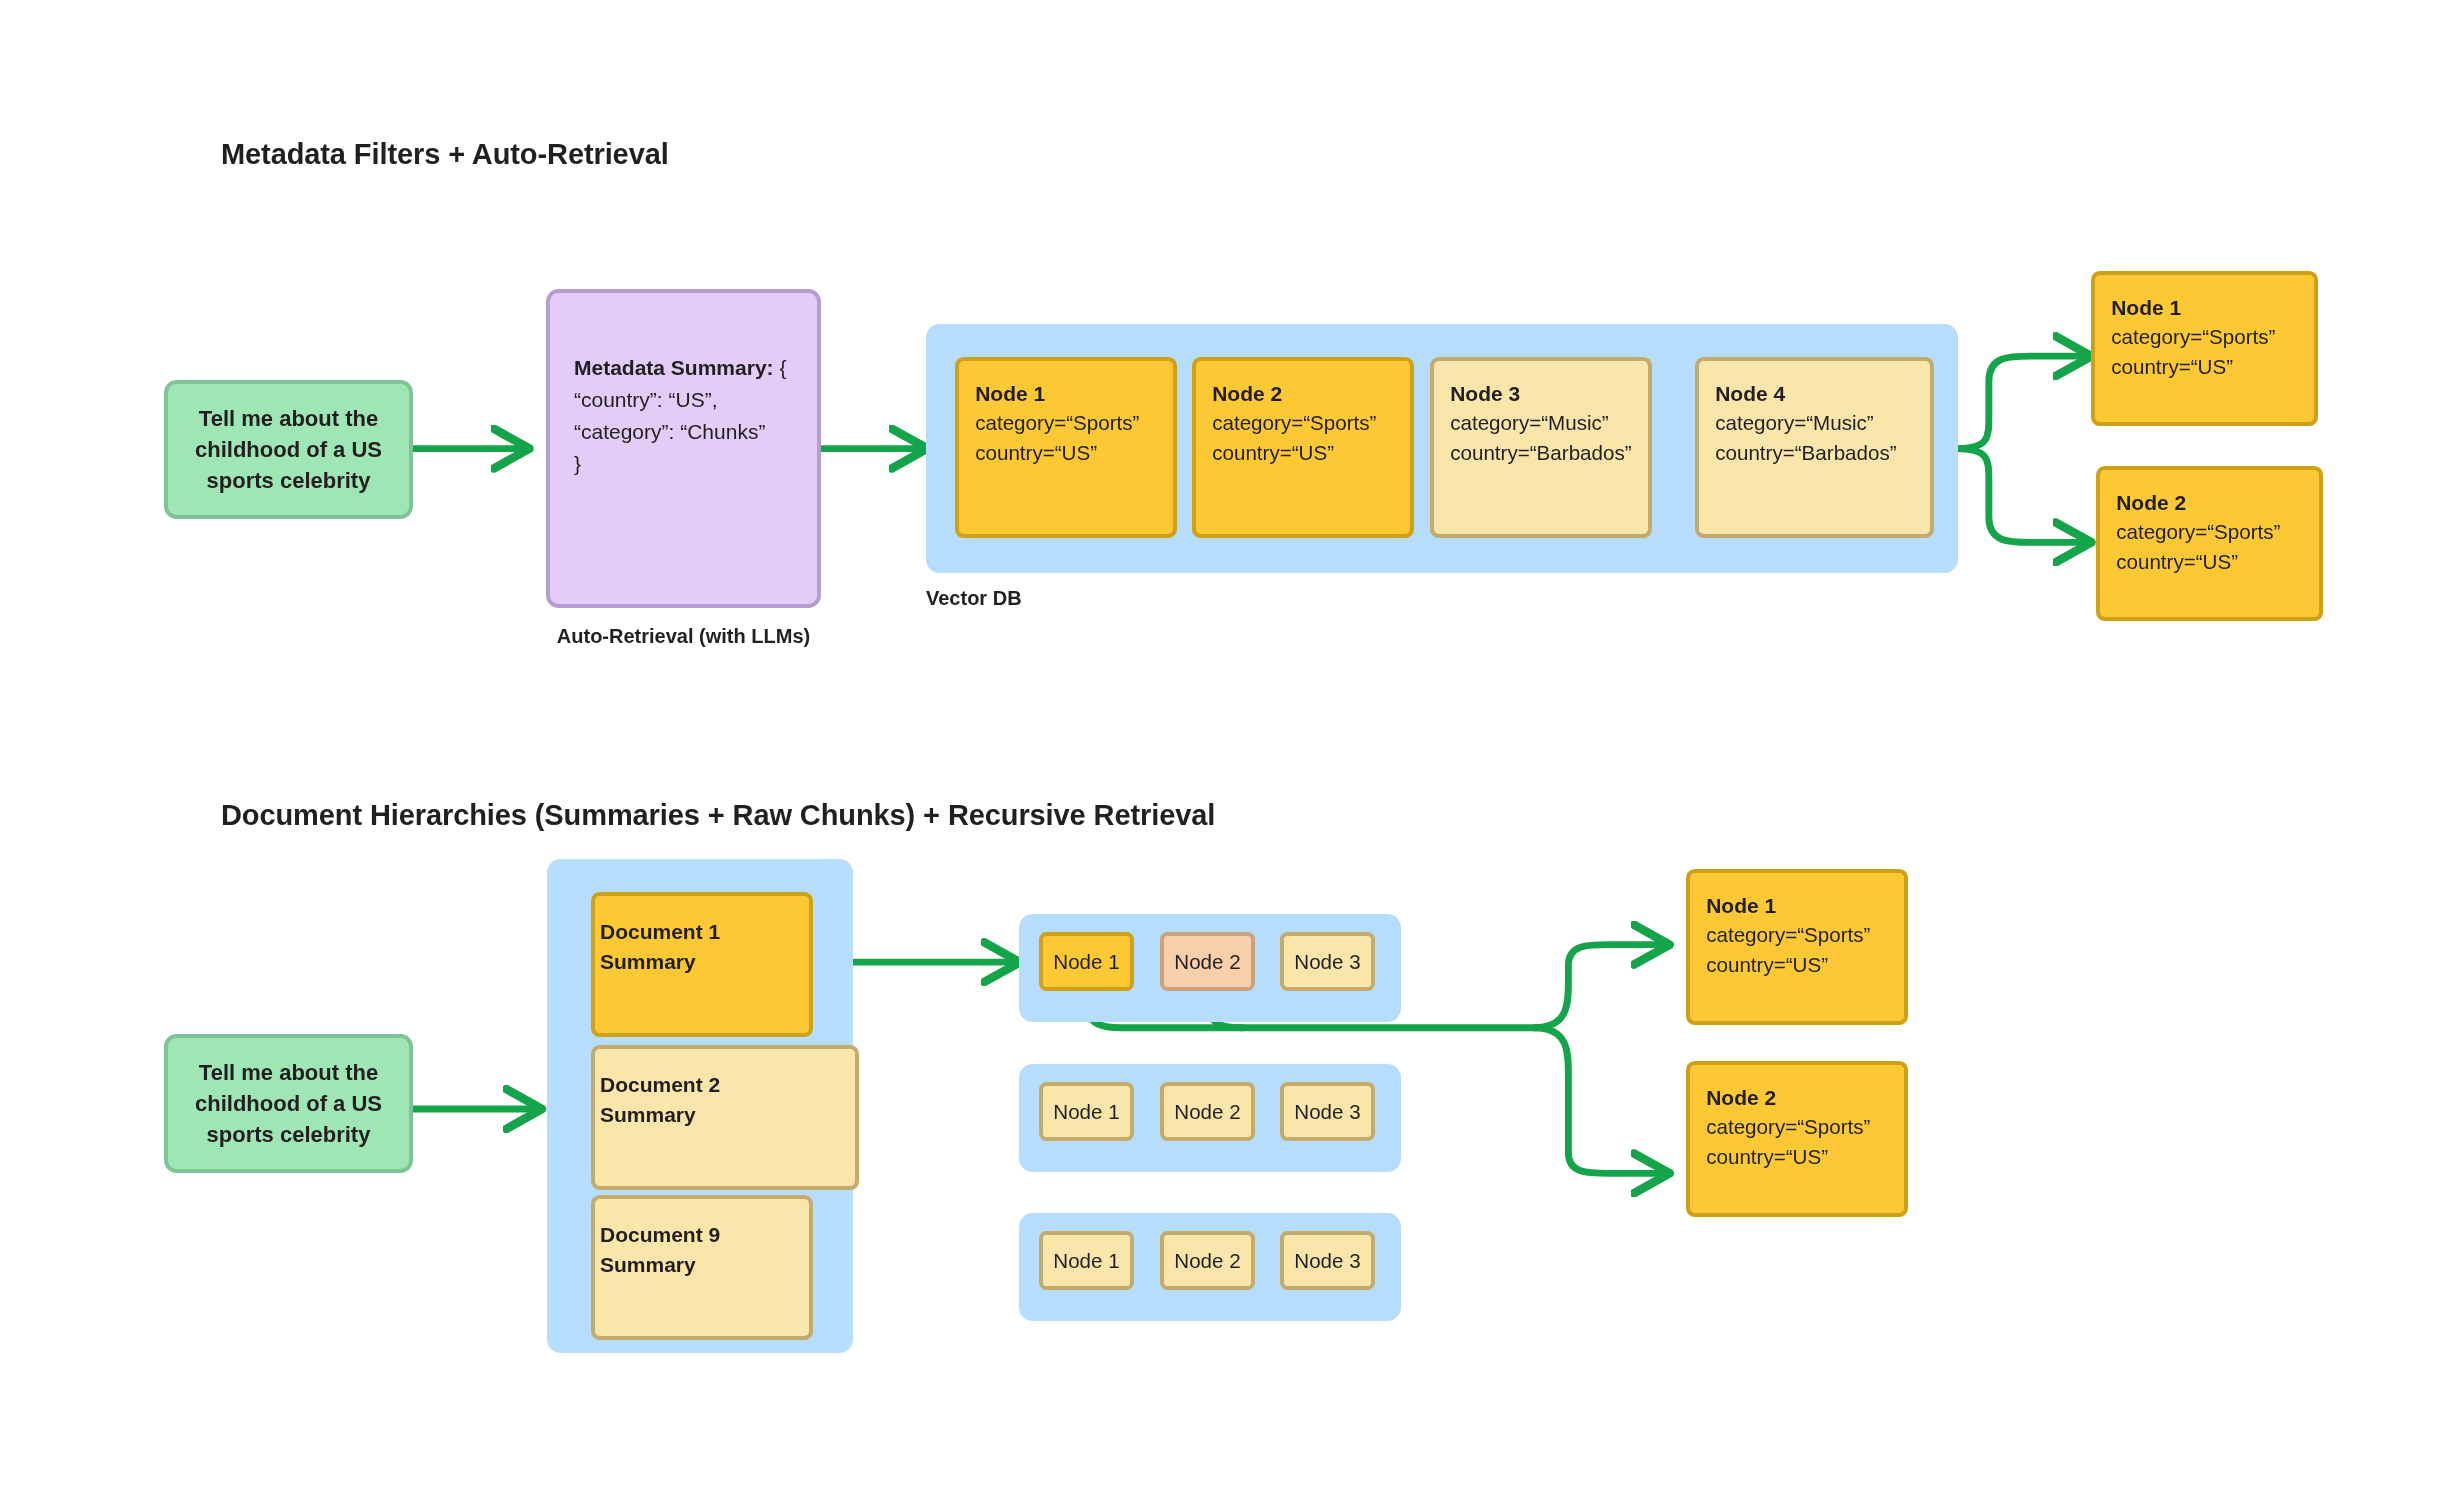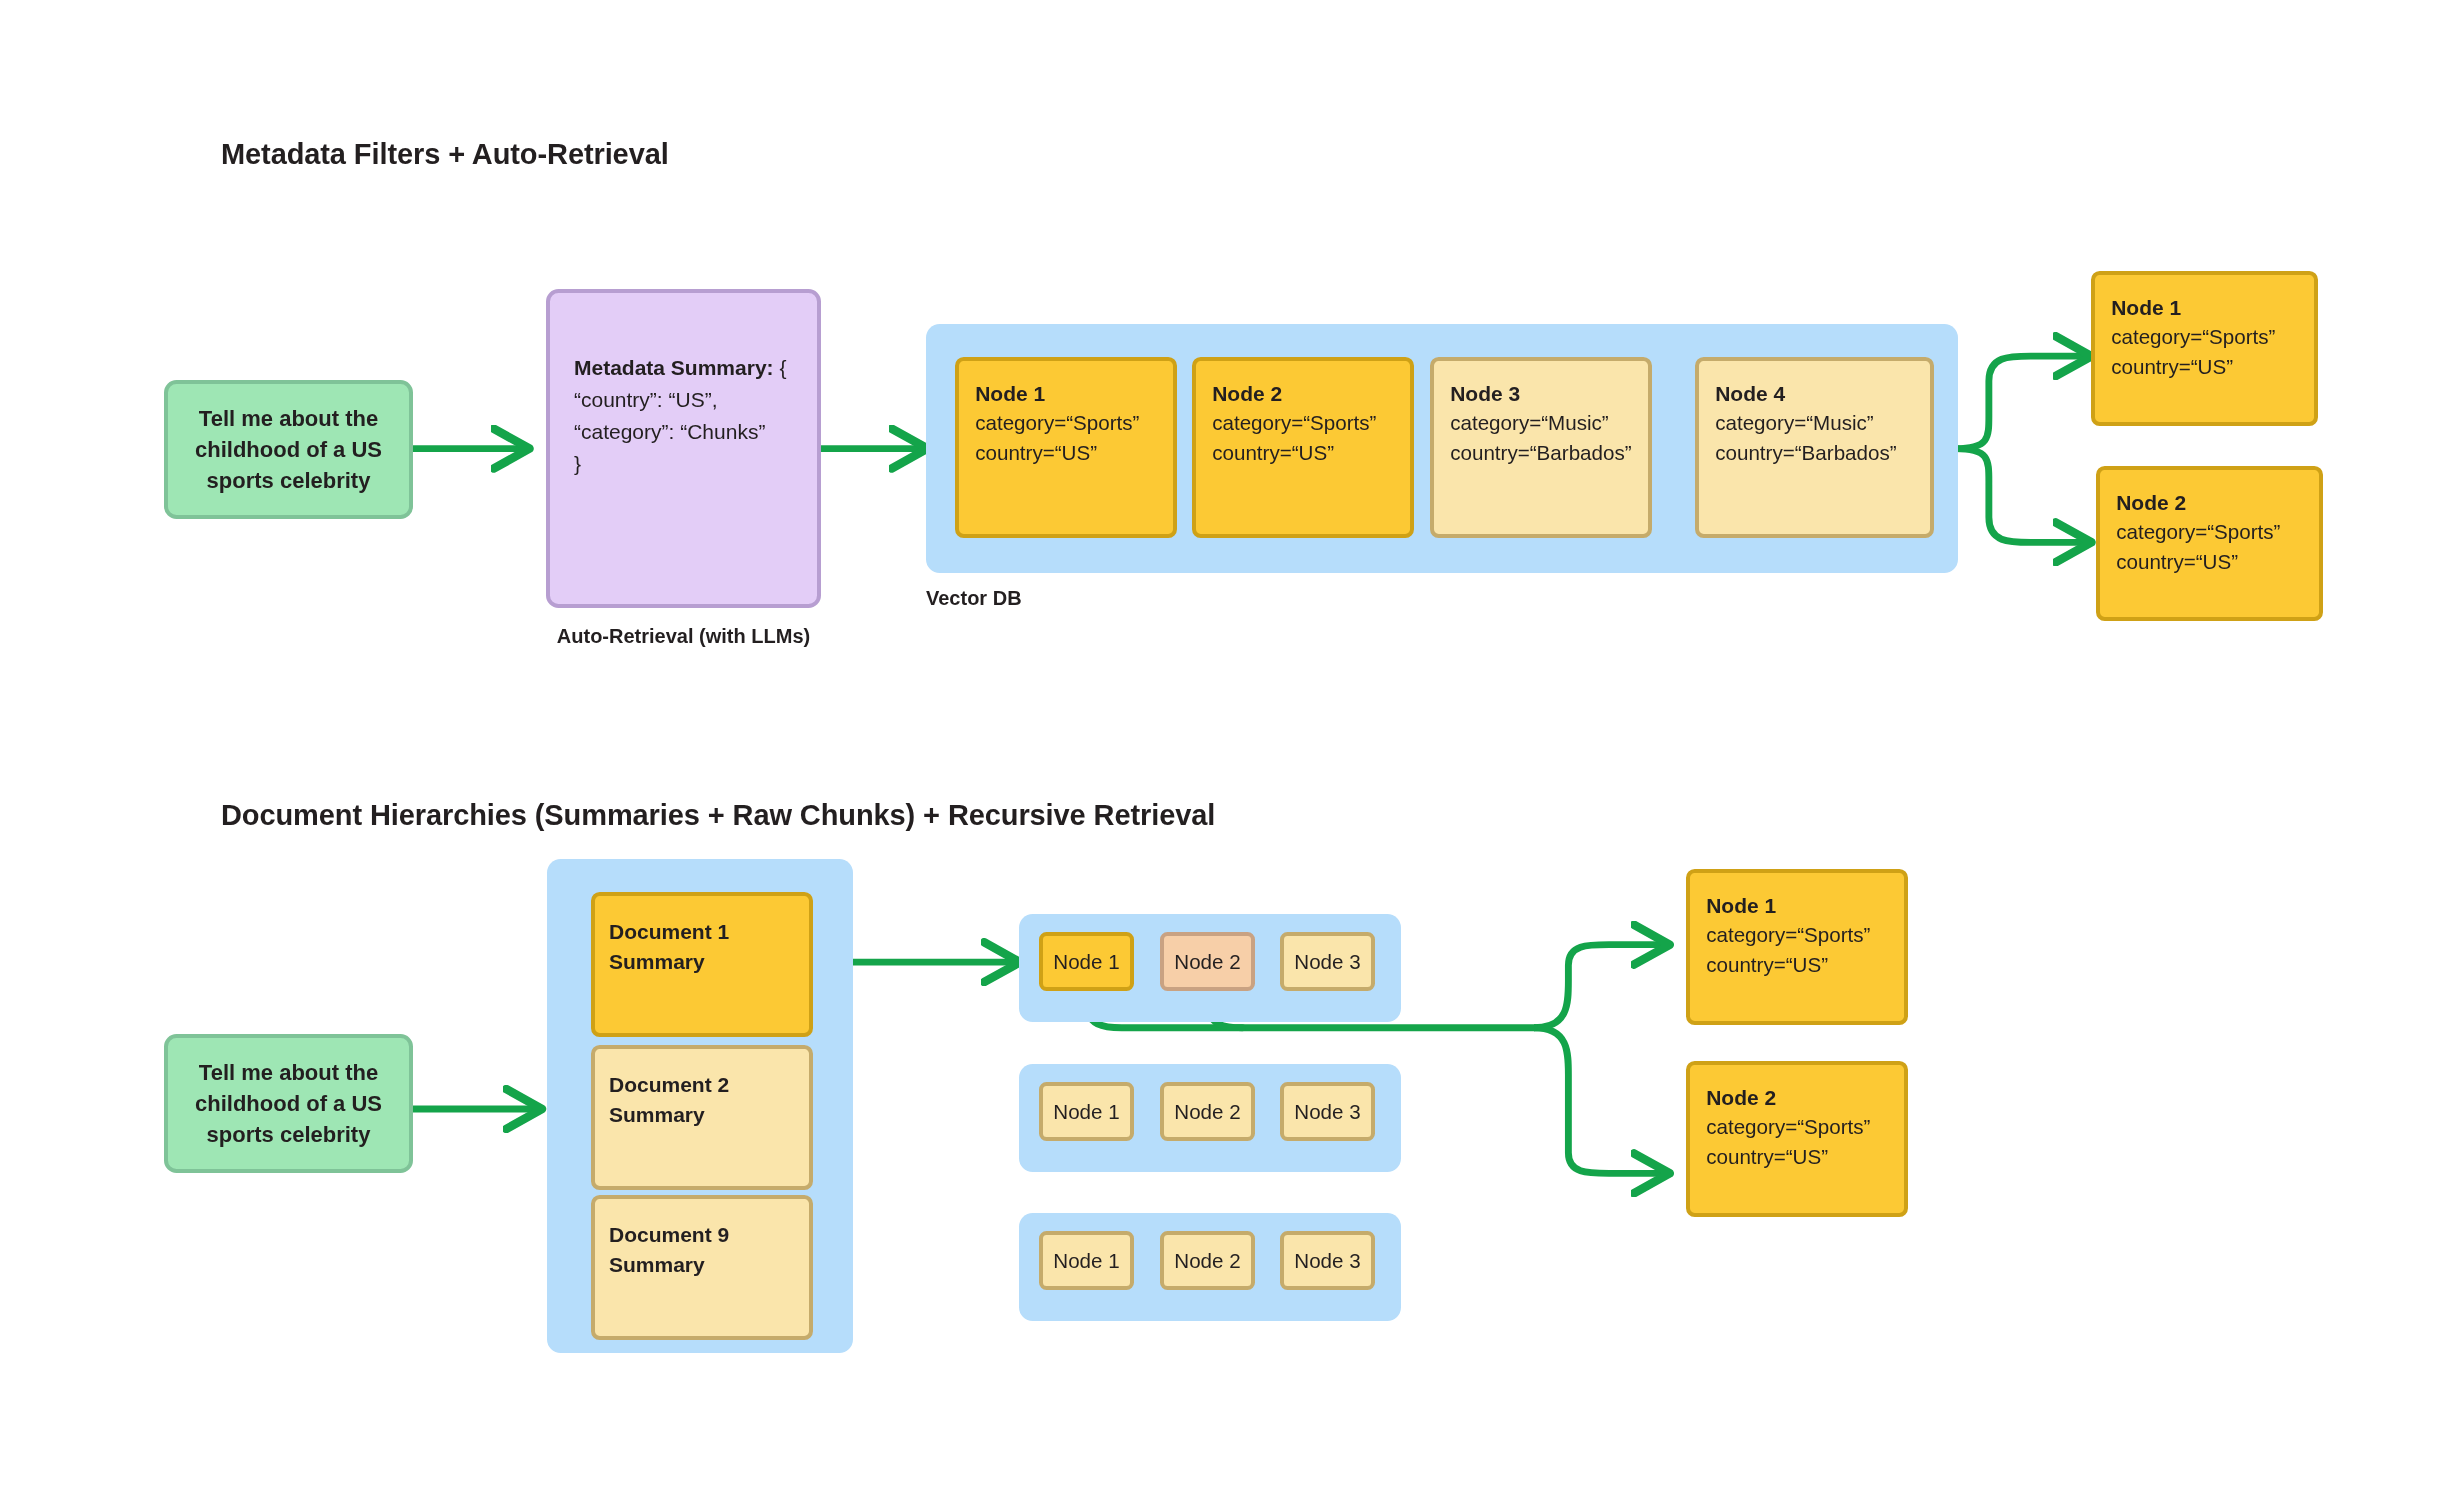--- a/index.html
+++ b/index.html
@@ -66,21 +66,21 @@
   .chunk{
     border-radius:7.5px;border-width:4.4px;border-style:solid;
     display:flex;align-items:center;justify-content:center;
     font-size:20.6px;font-weight:500;
   }
 
   
   .doc-card{
     border-radius:8.7px;border-style:solid;border-width:4.4px;
     font-size:21px;font-weight:bold;line-height:1.42;
-    padding:21px 0 0 14px;
+    padding:21px 0 0 5px;
   }
 
   .caption{font-size:20px;font-weight:bold;white-space:nowrap;}
   svg.wires{position:absolute;left:0;top:0;pointer-events:none;}
 </style>
 </head>
 <body>
 
 <svg class="wires" width="2462" height="1497" viewBox="0 0 3940 2396">
   <defs>
@@ -169,21 +169,21 @@
 <div class="abs card green-card" style="left:164px;top:1034px;width:249px;height:139px;">
   <span>Tell me about the childhood of a US sports celebrity</span>
 </div>
 
 <div class="abs blue-box" style="left:547px;top:859px;width:306px;height:494px;"></div>
 
 <div class="abs doc-card node-dark" style="left:591px;top:892px;width:222px;height:145px;">
   <div>Document 1</div>
   <div>Summary</div>
 </div>
-<div class="abs doc-card node-light" style="left:591px;top:1045px;width:222px;height:145px;">
+<div class="abs doc-card node-light" style="left:591px;top:1045px;width:268px;height:145px;">
   <div>Document 2</div>
   <div>Summary</div>
 </div>
 <div class="abs doc-card node-light" style="left:591px;top:1195px;width:222px;height:145px;">
   <div>Document 9</div>
   <div>Summary</div>
 </div>
 
 <div class="abs blue-box" style="left:1019px;top:914px;width:382px;height:108px;"></div>
 <div class="abs chunk node-dark" style="left:1039px;top:932px;width:95px;height:59px;">Node 1</div>

